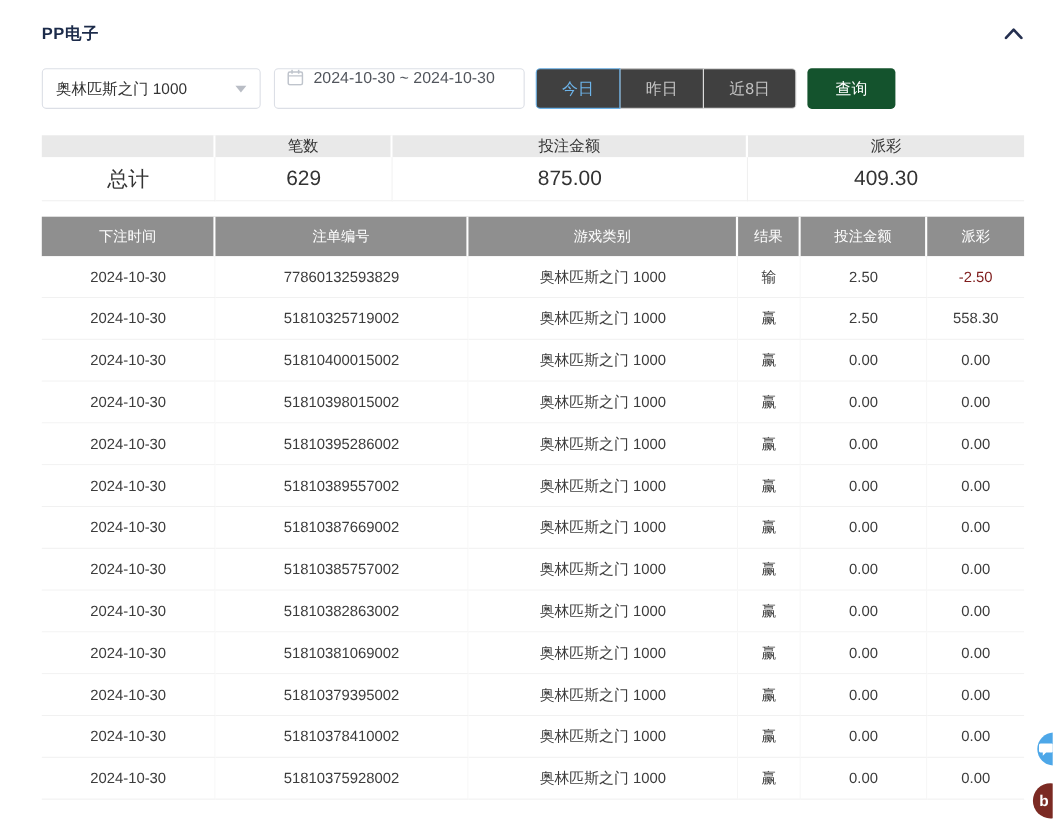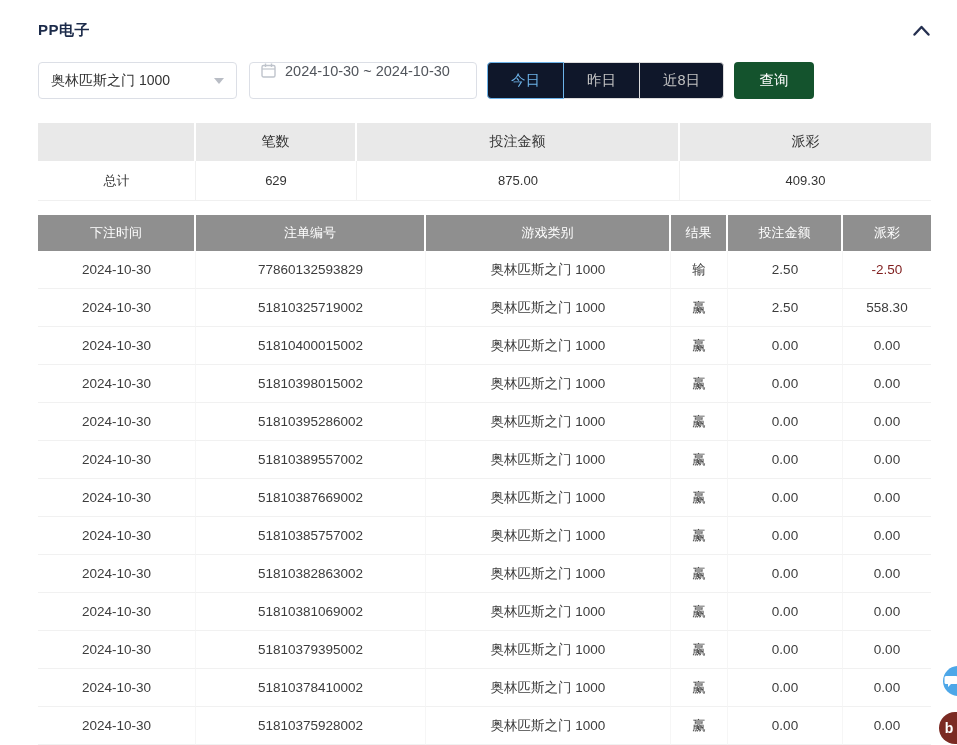--- a/index.html
+++ b/index.html
@@ -32,43 +32,43 @@
     width:0; height:0; border-left:5px solid transparent; border-right:5px solid transparent;
     border-top:6px solid #b9bdc5; margin-left:8px;
   }
   .date-box {
     width:228px; height:37px; border:1px solid #dcdfe6; border-radius:4px;
     display:flex; gap:9px; padding:0 11px;
     font-size:14.5px; color:#51555c; margin-left:12px; cursor:pointer; background:#fff;
   }
   .btn-group { display:flex; margin-left:10px; }
   .quick {
-    height:37px; padding:0 23px; background:#0f172a; border:1px solid #dcdcdc;
+    height:37px; padding:0 23px; background:#404040; border:1px solid #dcdcdc;
     font-size:14.5px; color:#c3c3c3; cursor:pointer; margin-left:-1px;
     font-family:"Liberation Sans", sans-serif; position:relative;
   }
   .quick:first-child { border-radius:4px 0 0 4px; margin-left:0; }
   .quick:last-child { border-radius:0 4px 4px 0; }
   .quick.active { color:#6db4ea; border-color:#6db4ea; z-index:1; }
   .search-btn {
     margin-left:10px; width:80px; height:37px; background:#14532d; color:#fff;
     border:none; border-radius:4px; font-size:14.5px; cursor:pointer;
     font-family:"Liberation Sans", sans-serif;
   }
 
   
   table { border-collapse:separate; border-spacing:0; width:893px; table-layout:fixed; }
   .summary-table { margin-top:24px; }
   .summary-table th {
-    background:#e9e9e9; height:38px; font-size:14px; font-weight:normal;
+    background:#e9e9e9; height:20px; font-size:14px; font-weight:normal;
     color:#333; text-align:center; border-right:2px solid #fff;
   }
   .summary-table th:last-child { border-right:none; }
   .summary-table td {
-    height:40px; background:#fff; text-align:center; font-size:13px; color:#333;
+    height:40px; background:#fff; text-align:center; font-size:19px; color:#333;
     border-right:1px solid #f0f0f0; border-bottom:1px solid #f0f0f0;
   }
   .summary-table td:last-child { border-right:none; }
 
   
   .detail-table { margin-top:14px; }
   .detail-table th {
     background:#8f8f8f; height:36px; color:#fff; font-size:13px; font-weight:normal;
     text-align:center; border-right:2px solid #fff;margin-left:48px;
   }

